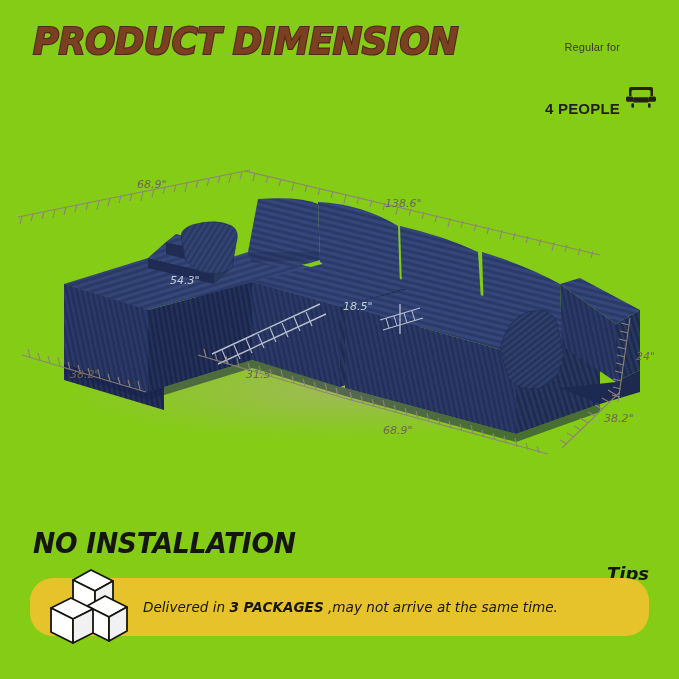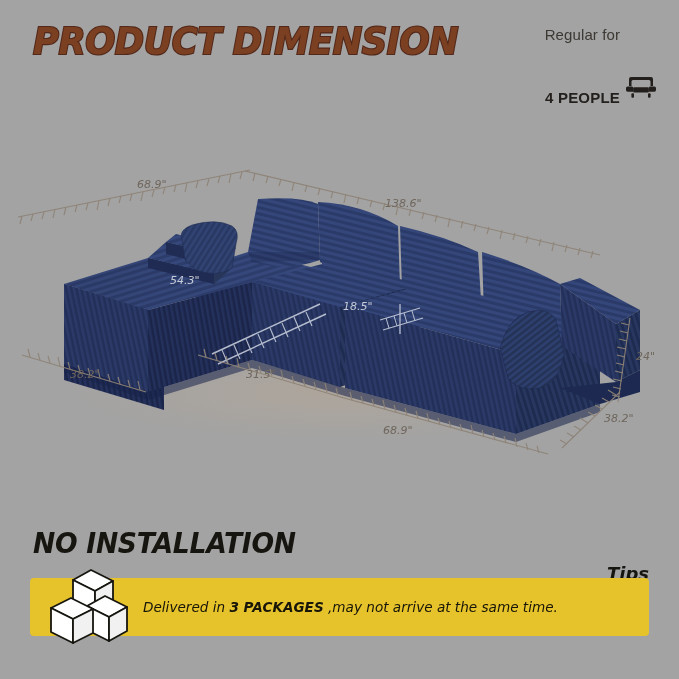--- a/index.html
+++ b/index.html
@@ -8,21 +8,21 @@
     padding: 0;
     background: #f4ece4;
   }
   body {
     font-family: "Liberation Sans", sans-serif;
   }
   #page {
     position: relative;
     width: 679px;
     height: 679px;
-    background: #a3a3a3;
+    background: #84cc16;
     overflow: hidden;
   }
 
   
   #header {
     position: absolute;
     left: 0; top: 0;
     width: 679px; height: 92px;
   }
   #page-title {
@@ -48,23 +48,24 @@
     display: flex;
     align-items: flex-end;
     gap: 6px;
   }
   #people-badge .labels {
     text-align: right;
     line-height: 1.05;
   }
   #people-badge .small {
     display: block;
-    font-size: 15px;
+    font-size: 11px;
     color: #3c3833;
     letter-spacing: .1px;
+    margin-top: 15px;
   }
   #people-badge .big {
     display: block;
     font-size: 15px;
     font-weight: bold;
     color: #231f1c;
     letter-spacing: .2px;
     margin-top: 47px;
   }
   .sofa-icon { display:block; margin-bottom:1px; }
@@ -101,21 +102,21 @@
     font-style: italic;
     color: #17150f;
   }
 
   
   #tips-banner {
     position: absolute;
     left: 30px; top: 578px;
     width: 619px; height: 58px;
     background: #e6c32b;
-    border-radius: 4px;
+    border-radius: 23px;
     box-sizing: border-box;
     display: flex;
     align-items: center;
     text-align: right;
   }
   #boxes-icon-wrap {
     position: absolute;
     left: 13px; top: -14px;
     width: 86px; height: 84px;
   }

